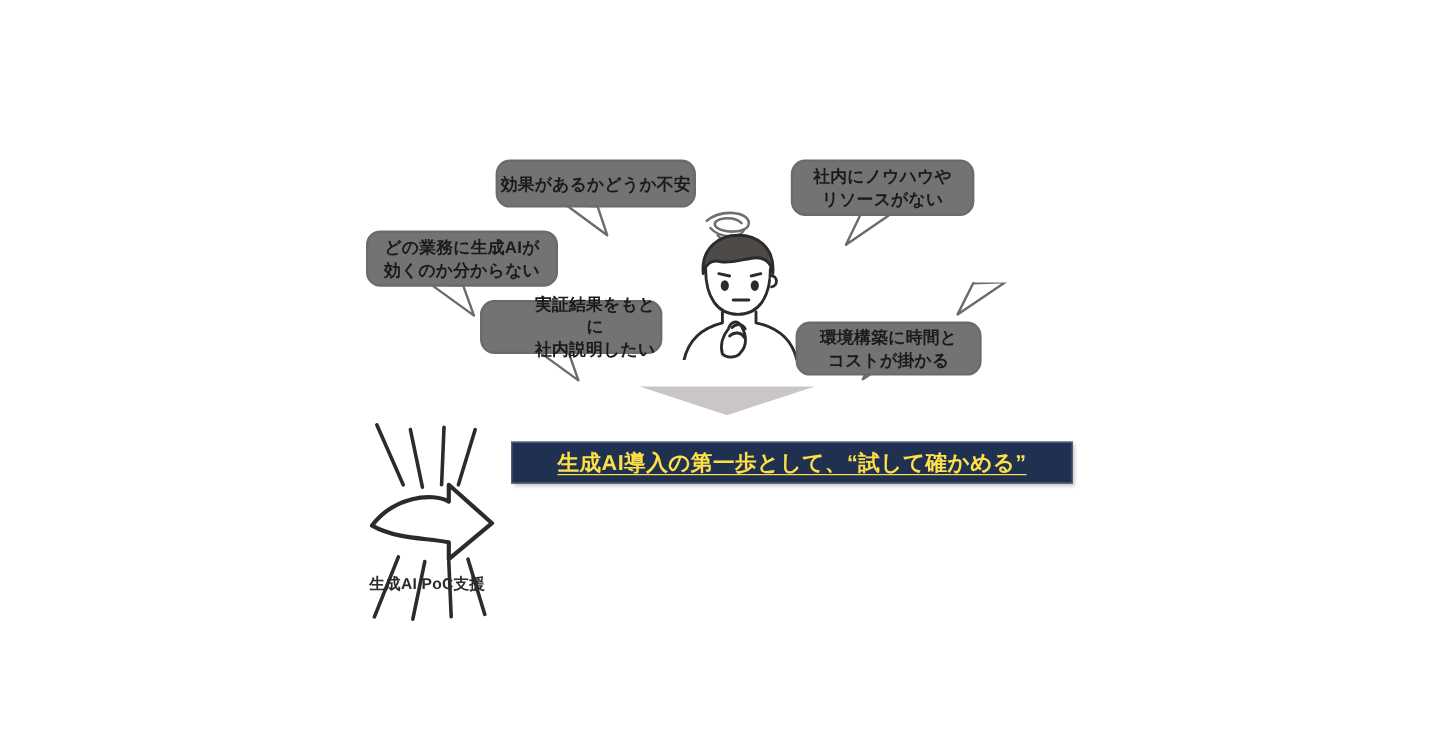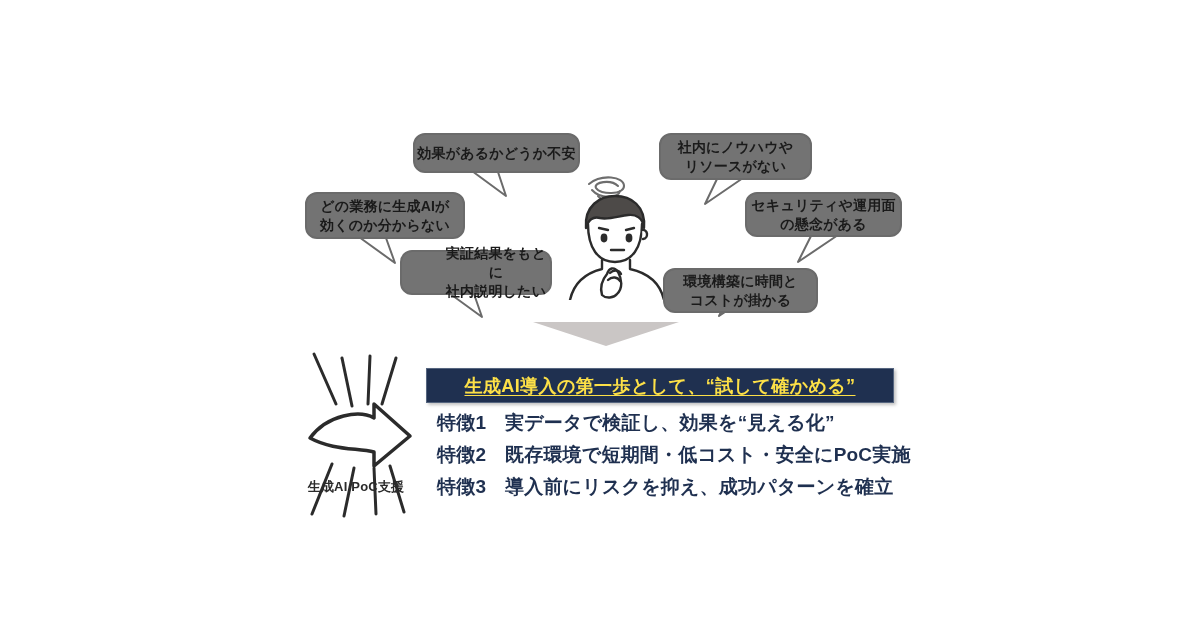--- a/index.html
+++ b/index.html
@@ -169,22 +169,20 @@
 
   <div class="bubble" style="left:637px; top:133px; width:153px; height:47px;margin-left:22px;">社内にノウハウや
 リソースがない</div>
   <div class="bubble-tail" style="left:697px; top:176px; width:58px; height:32px;">
     <svg width="58" height="32" viewBox="0 0 58 32">
       <path d="M46 2 L8 28 L20 3 Z" fill="#ffffff" stroke="#6b6b6b" stroke-width="2" stroke-linejoin="round"></path>
       <path d="M21 1 L47 1" stroke="#ffffff" stroke-width="3"></path>
     </svg>
   </div>
 
-  <div class="bubble" style="left:745px; top:192px; width:157px; height:45px;">セキュリティや運用面
-の懸念がある</div>
   <div class="bubble-tail" style="left:790px; top:233px; width:60px; height:32px;">
     <svg width="60" height="32" viewBox="0 0 60 32">
       <path d="M48 2 L8 29 L21 3 Z" fill="#ffffff" stroke="#6b6b6b" stroke-width="2" stroke-linejoin="round"></path>
       <path d="M22 1 L49 1" stroke="#ffffff" stroke-width="3"></path>
     </svg>
   </div>
 
   <div class="bubble" style="left:663px; top:248px; width:155px; height:45px;margin-top:20px;">環境構築に時間と
 コストが掛かる</div>
   <div class="bubble-tail" style="left:712px; top:289px; width:56px; height:30px;">
@@ -233,34 +231,20 @@
   <div id="down-arrow">
     <svg width="146" height="28" viewBox="0 0 146 28">
       <polygon points="0,2 146,2 73,26" fill="#cac6c5"></polygon>
     </svg>
   </div>
 
   <div id="banner">
     <span id="banner-text">生成AI導入の第一歩として、“試して確かめる”</span>
   </div>
 
-  <div id="features">
-    <div class="feature-row">
-      <span class="feature-label">特徴1</span>
-      <span class="feature-text">実データで検証し、効果を“見える化”</span>
-    </div>
-    <div class="feature-row">
-      <span class="feature-label">特徴2</span>
-      <span class="feature-text">既存環境で短期間・低コスト・安全にPoC実施</span>
-    </div>
-    <div class="feature-row">
-      <span class="feature-label">特徴3</span>
-      <span class="feature-text">導入前にリスクを抑え、成功パターンを確立</span>
-    </div>
-  </div>
 
   <div id="poc-arrow">
     <svg width="120" height="172" viewBox="0 0 120 172">
       <g stroke="#2b2b2b" stroke-width="3" stroke-linecap="round">
         <line x1="16" y1="6" x2="38" y2="56"></line>
         <line x1="44" y1="10" x2="54" y2="58"></line>
         <line x1="72" y1="8" x2="70" y2="56"></line>
         <line x1="98" y1="10" x2="84" y2="56"></line>
       </g>
       <path d="M12 90 C30 66, 62 62, 76 70 L76 56 L112 88 L76 118 L76 104 C58 100, 34 102, 12 90 Z" fill="#ffffff" stroke="#2b2b2b" stroke-width="3.5" stroke-linejoin="round"></path>

